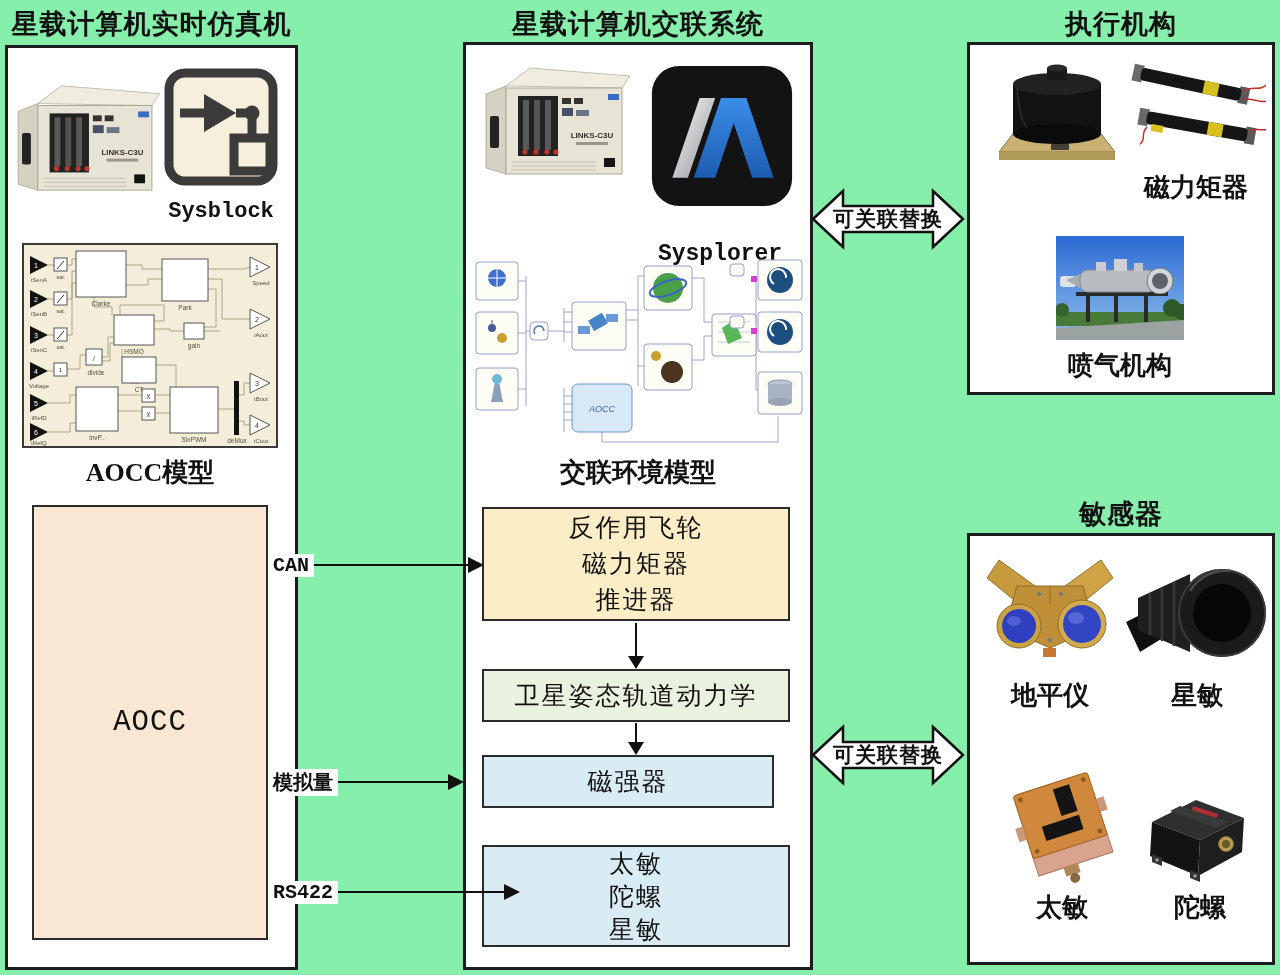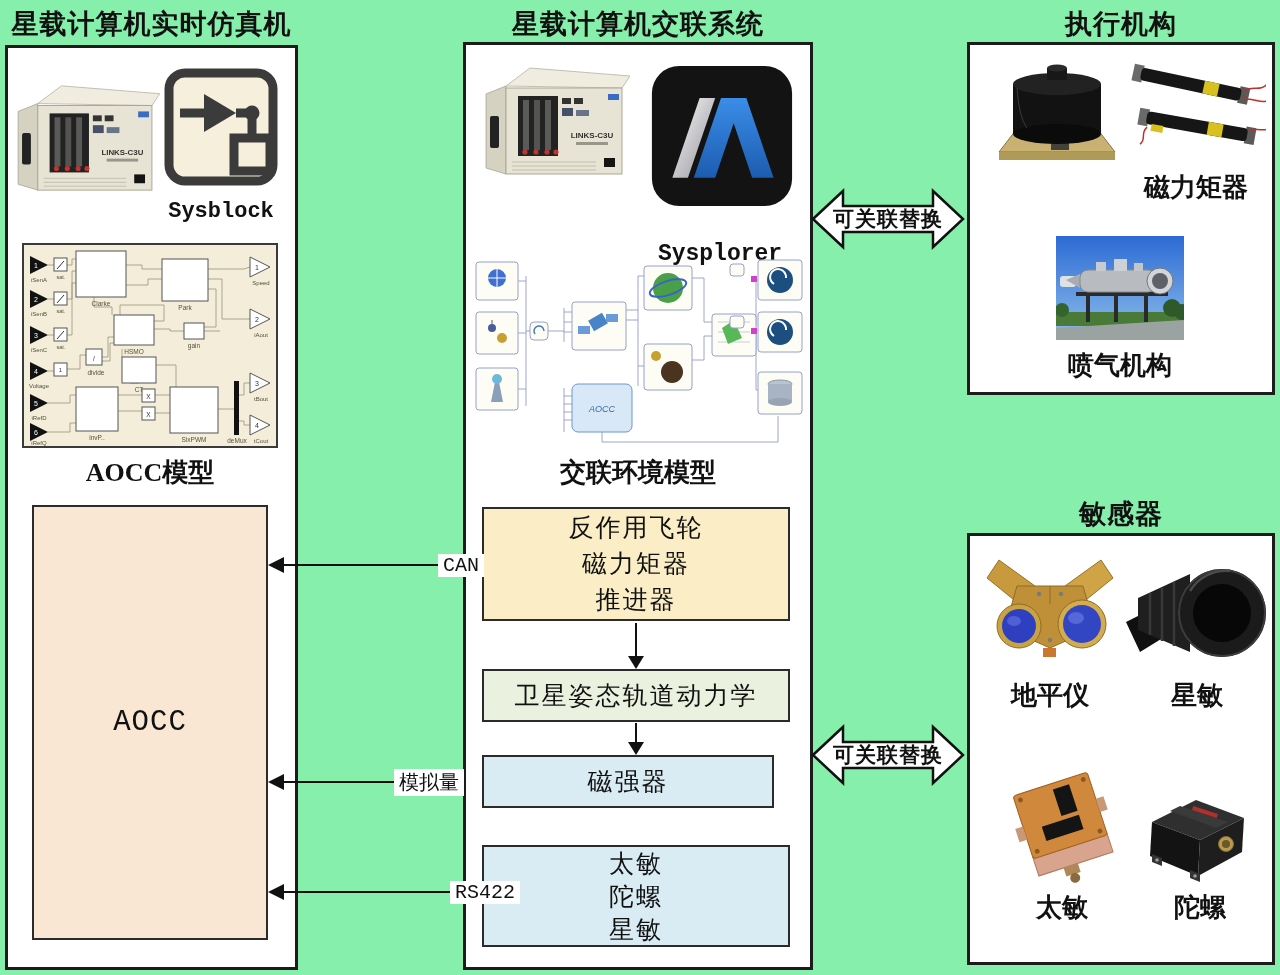--- a/index.html
+++ b/index.html
@@ -8,21 +8,21 @@
   .abs{position:absolute;}
   .frame{position:absolute;border:3px solid #1c1c1c;box-sizing:border-box;background:#fff;}
   .title{position:absolute;text-align:center;font-weight:bold;font-size:27px;letter-spacing:1px;white-space:nowrap;}
   .caption{position:absolute;text-align:center;font-weight:bold;font-size:26px;white-space:nowrap;}
   .mono{font-family:"Liberation Mono","DejaVu Sans Mono",monospace;}
   .itemlabel{position:absolute;text-align:center;font-weight:bold;font-size:26px;white-space:nowrap;}
   .flow{position:absolute;border:2px solid #2b2b2b;box-sizing:border-box;display:flex;flex-direction:column;
         justify-content:center;align-items:center;font-size:25px;line-height:36px;letter-spacing:2px;}
   .aoccbox{position:absolute;border:2px solid #2b2b2b;box-sizing:border-box;display:flex;align-items:center;
         justify-content:center;font-size:29px;letter-spacing:1px;}
-  .bus{position:absolute;height:24px;display:flex;align-items:center;justify-content:flex-end;}
+  .bus{position:absolute;height:24px;display:flex;align-items:center;justify-content:flex-start;font-weight:bold;}
   .bus .line{position:absolute;left:13px;right:13px;top:11px;height:2px;background:#111;}
   .bus .hl,.bus .hr{position:absolute;top:4px;width:0;height:0;border-top:8px solid transparent;border-bottom:8px solid transparent;}
   .bus .hl{left:0;border-right:16px solid #111;}
   .bus .hr{right:0;border-left:16px solid #111;}
   .bus .lbl{position:relative;background:#fff;padding:0 5px;font-size:20px;z-index:2;white-space:nowrap;}
   .varrow{position:absolute;width:0;}
   .varrow .stem{position:absolute;left:-1px;top:0;width:2px;background:#111;}
   .varrow .head{position:absolute;left:-8px;width:0;height:0;border-left:8px solid transparent;border-right:8px solid transparent;border-top:13px solid #111;}
   .rep{position:absolute;display:flex;align-items:center;justify-content:center;}
   .rep svg{position:absolute;left:0;top:0;}

